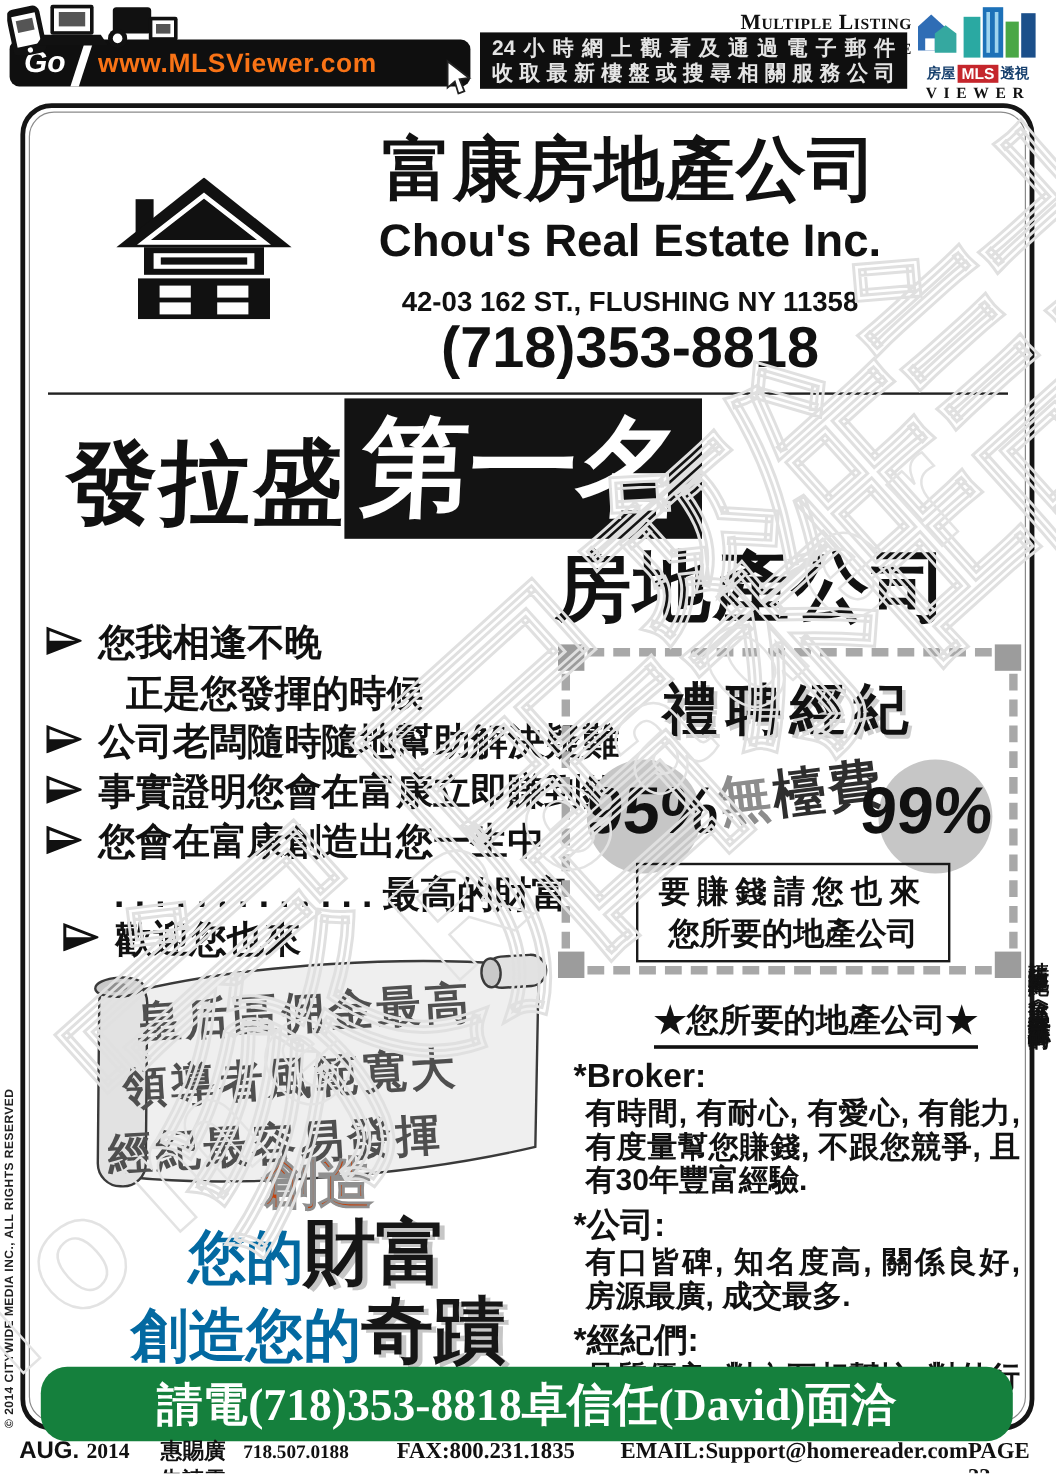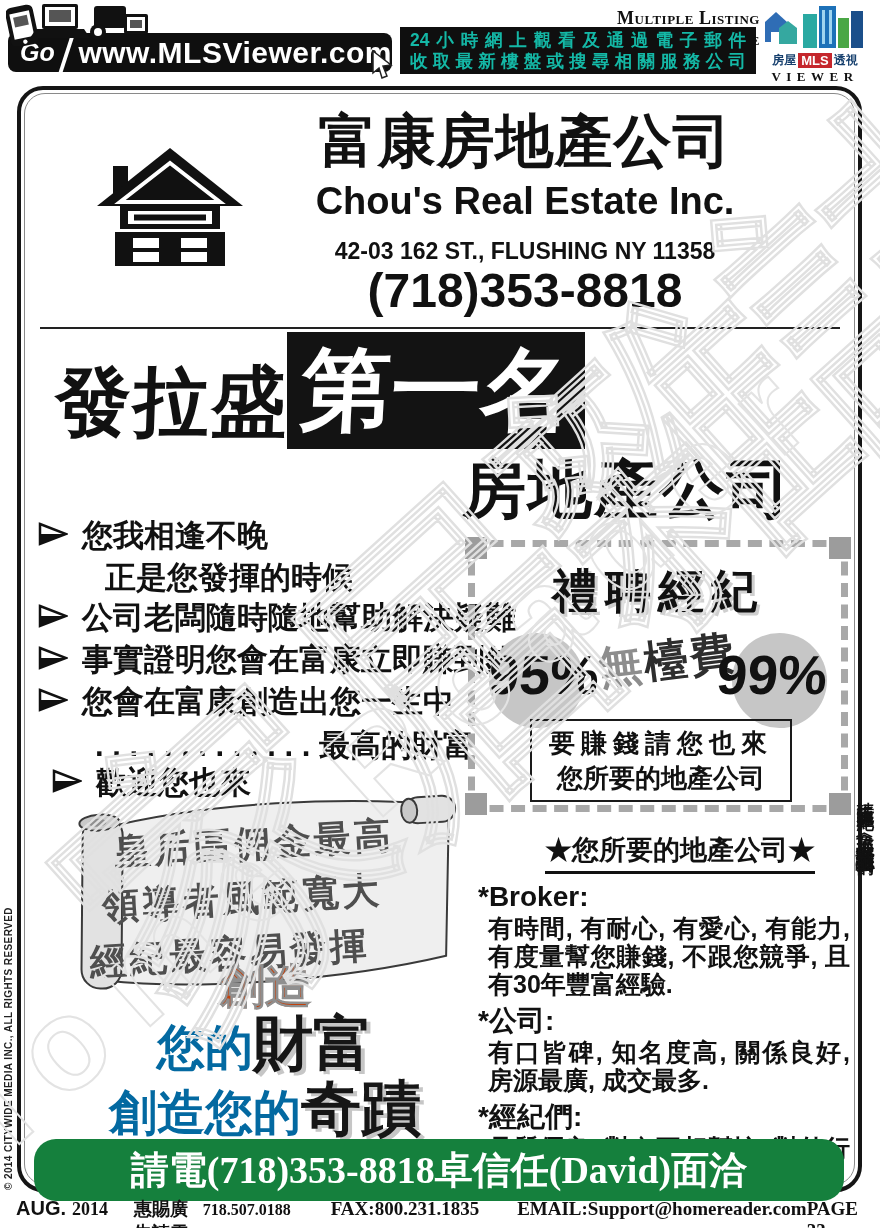--- a/index.html
+++ b/index.html
@@ -4,28 +4,28 @@
 <style>
   html,body{margin:0;padding:0;background:#fff;}
   .page{position:relative;width:880px;height:1228px;background:#fff;overflow:hidden;
         font-family:"Liberation Sans",sans-serif;color:#111;}
 
   
   .go-bar{position:absolute;left:8px;top:33px;width:384px;height:39px;background:#0f0f0f;
           border-radius:8px;display:flex;align-items:center;z-index:3;}
   .go-label{color:#fff;font-weight:900;font-size:25px;margin-left:12px;font-style:italic;}
   .go-notch{width:7px;height:39px;background:#fff;transform:skewX(-18deg);margin-left:10px;}
-  .site-url{color:#ffffff;font-weight:900;font-size:30px;letter-spacing:0.5px;margin-left:10px;white-space:nowrap;}
+  .site-url{color:#f97316;font-weight:900;font-size:22px;letter-spacing:0.5px;margin-left:10px;white-space:nowrap;}
   .cursor-ic{position:absolute;right:-4px;top:16px;}
   .devices{position:absolute;left:6px;top:2px;z-index:4;}
   .mls-service{position:absolute;left:560px;top:8px;width:200px;text-align:right;
                font-family:"Liberation Serif",serif;font-weight:900;font-size:18px;
                font-variant:small-caps;letter-spacing:0.5px;}
   .tagline-bar{position:absolute;left:400px;top:27px;width:356px;height:47px;background:#0f0f0f;
-               color:#14b8a6;padding:3px 10px;box-sizing:border-box;z-index:3;}
+               color:#e5e5e5;padding:3px 10px;box-sizing:border-box;z-index:3;}
   .tagline-bar div{font-size:17.5px;font-weight:700;line-height:20.5px;text-align:justify;
                    text-align-last:justify;}
   .mv-logo{position:absolute;left:757px;top:2px;width:116px;height:78px;}
   .mv-textrow{display:flex;align-items:center;justify-content:center;margin-top:-2px;}
   .mv-cjk{color:#17406e;font-weight:900;font-size:12px;}
   .mv-mls{background:#c5262c;color:#fff;font-weight:900;font-size:13px;padding:0 3px;margin:0 2px;}
   .mv-viewer{text-align:center;font-family:"Liberation Serif",serif;font-weight:700;font-size:13px;
              letter-spacing:5.5px;margin-top:0px;}
 
   

